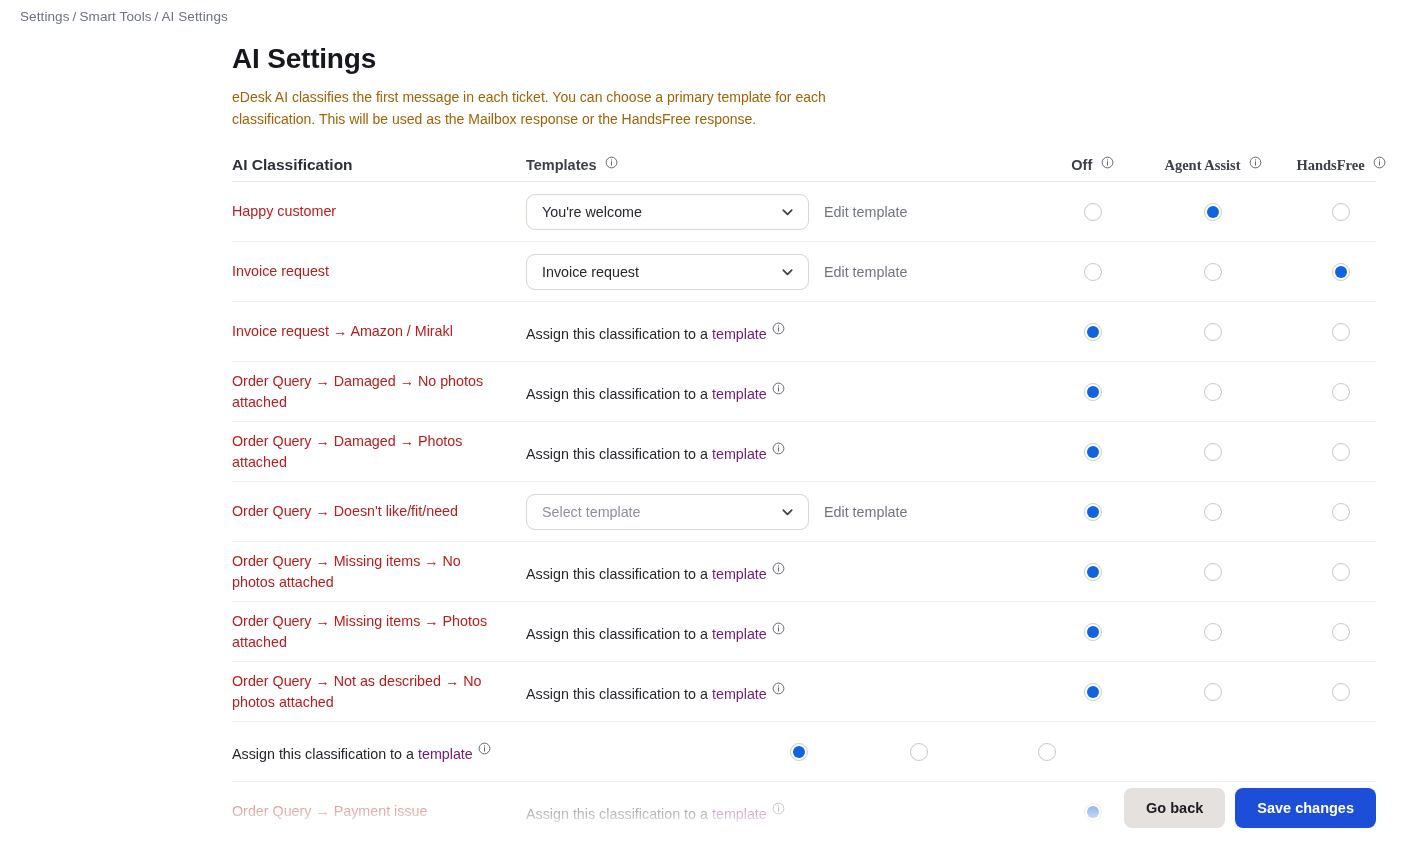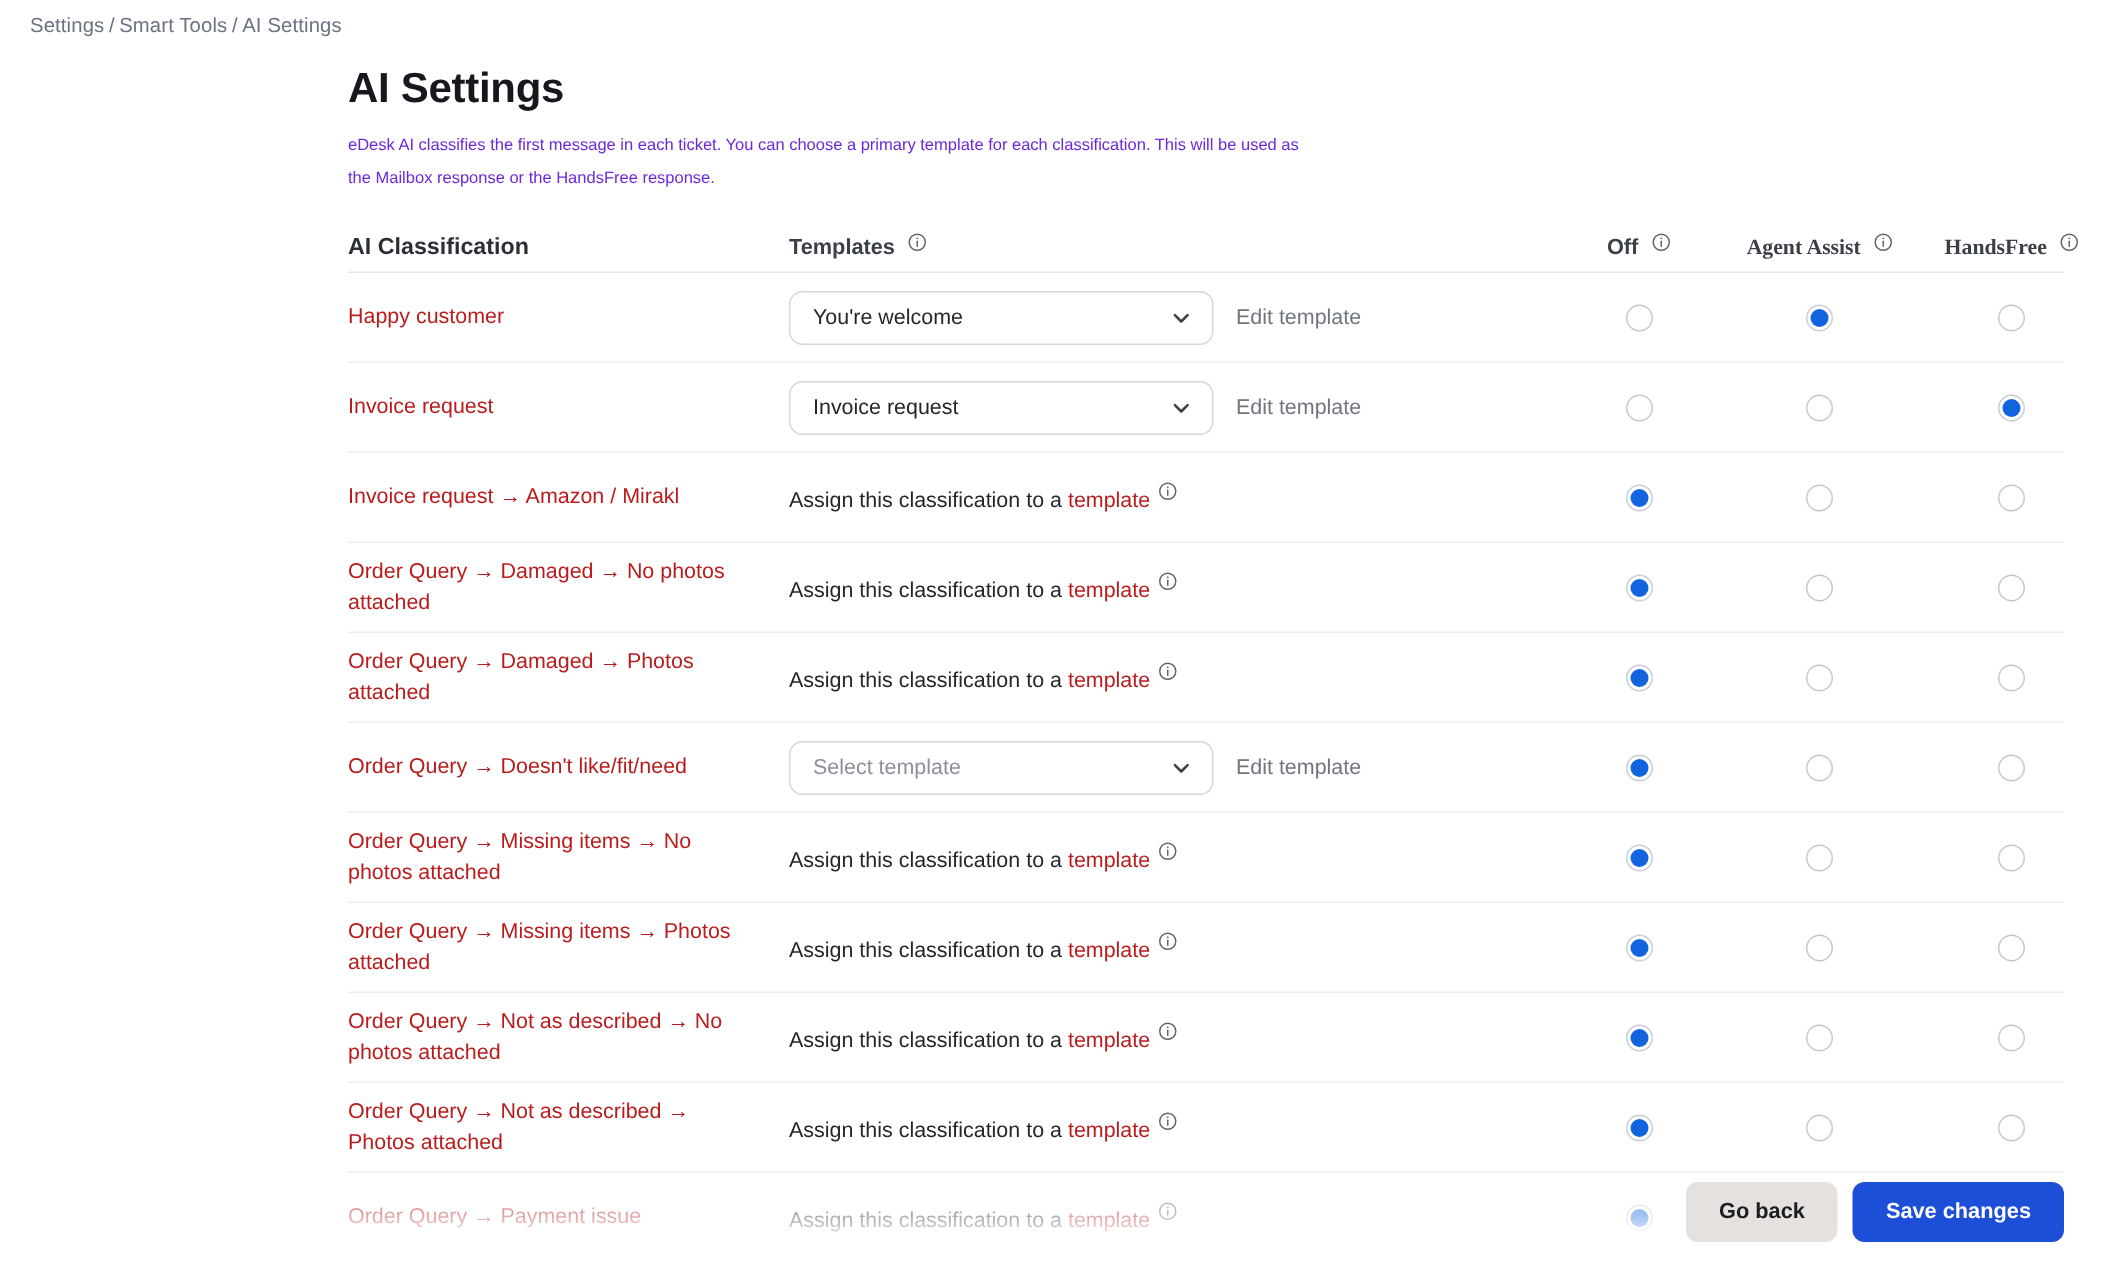--- a/index.html
+++ b/index.html
@@ -22,21 +22,21 @@
 
   
   .content { position: absolute; left: 232px; top: 42px; width: 1144px; }
 
   .page-title {
     font-size: 28px; font-weight: bold; color: #16181d;
     letter-spacing: -0.2px; line-height: 34px;
   }
   .page-desc {
     margin-top: 11px;
-    font-size: 11px; color: #6d28d9; line-height: 21.5px;
+    font-size: 14px; color: #a16207; line-height: 21.5px;
     max-width: 640px;
   }
 
   
   .tbl { margin-top: 22px; width: 1144px; }
 
   .thead {
     display: flex; align-items: flex-end;
     height: 30px; border-bottom: 1px solid #e3e5ea;
     padding-bottom: 7px;
@@ -89,21 +89,21 @@
     width: 15px; height: 15px;
   }
   .edit-tmpl {
     margin-left: 15px;
     font-size: 14.3px; color: #70757e; cursor: pointer; white-space: nowrap;
   }
 
   .assign {
     font-size: 14.3px; color: #24262c; white-space: nowrap;
   }
-  .assign a { color: #b91c1c; text-decoration: none; cursor: pointer; text-align: right; }
+  .assign a { color: #701a75; text-decoration: none; cursor: pointer; text-align: right; }
   .assign .info-ico { vertical-align: 4px; margin-left: 5px; }
 
   
   .radio-cell { display: flex; align-items: center; justify-content: center; }
   .radio {
     width: 18px; height: 18px; border-radius: 50%;
     border: 1px solid #c4c8d2; background: #fff;
     display: block; cursor: pointer;
     position: relative;
   }
@@ -381,21 +381,20 @@
               <span class="radio on"></span>
             </div>
             <div class="col-radio wide radio-cell">
               <span class="radio"></span>
             </div>
             <div class="col-radio wide radio-cell">
               <span class="radio"></span>
             </div>
           </div>
           <div class="trow">
-            <div class="col-class cell-class">Order Query → Not as described → Photos attached</div>
             <div class="col-tmpl cell-tmpl">
               <span class="assign">Assign this classification to a <a>template</a><span class="info-ico"><svg viewBox="0 0 16 16" width="13" height="13" fill="none" stroke="#5f646d" stroke-width="1.2">
                     <circle cx="8" cy="8" r="6.6"></circle>
                     <path d="M8 7.1v4.1" stroke-linecap="round"></path>
                     <circle cx="8" cy="4.8" r=".75" fill="#5f646d" stroke="none"></circle>
                   </svg></span></span>
             </div>
             <div class="col-radio radio-cell">
               <span class="radio on"></span>
             </div>

